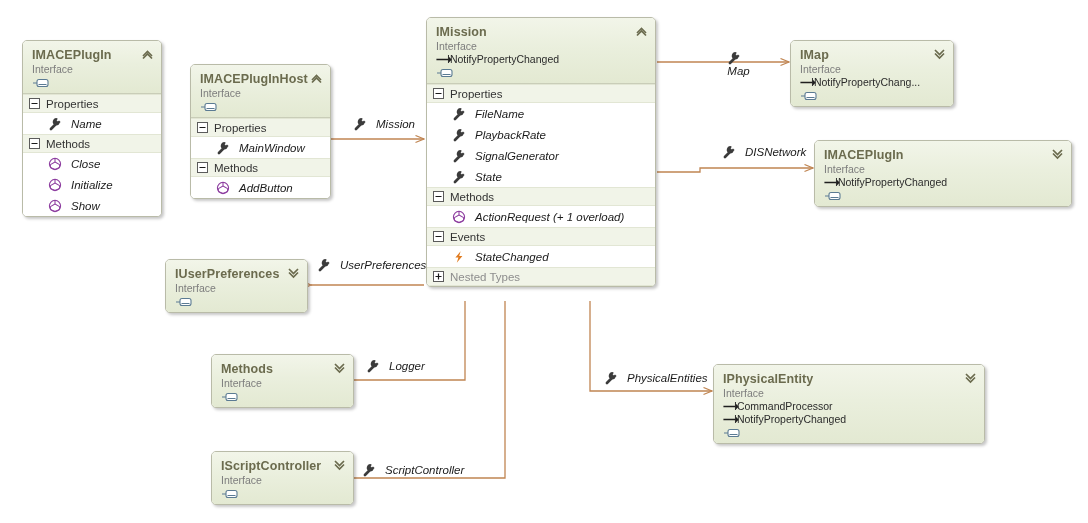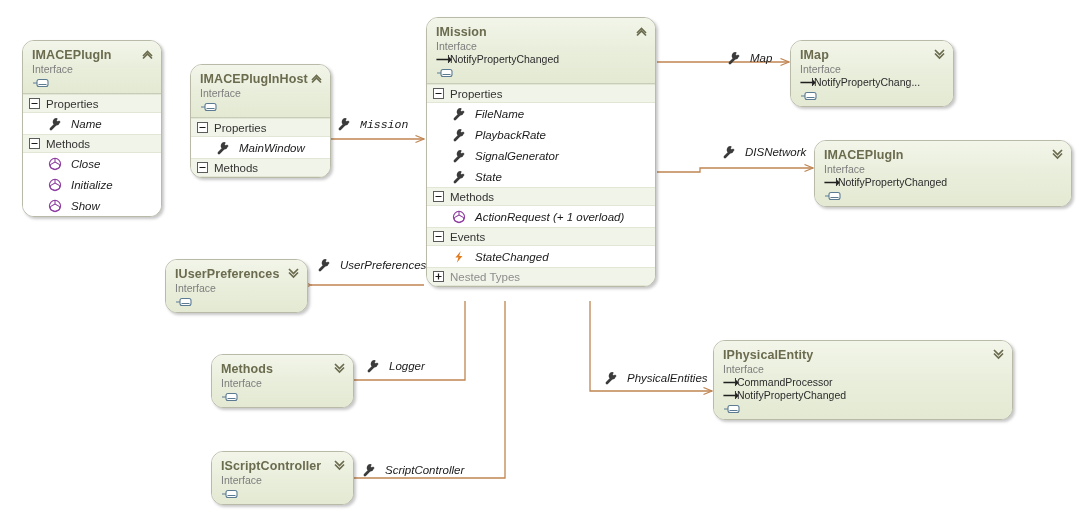--- a/index.html
+++ b/index.html
@@ -25,21 +25,21 @@
     left: 0; top: 0;
     width: 1088px; height: 523px;
     pointer-events: none;
   }
 
   
   .cls {
     position: absolute;
     box-sizing: border-box;
     border: 1px solid #b9bba8;
-    border-radius: 12px;
+    border-radius: 5px;
     background: #ffffff;
     box-shadow: 2px 2px 3px rgba(0,0,0,0.22);
     overflow: hidden;
   }
   .cls-head {
     position: relative;
     background: linear-gradient(to bottom, #f2f5e9 0%, #eaefdd 45%, #e3e9d2 100%);
     padding: 7px 9px 5px 9px;
     border-bottom: 1px solid #c9cdb8;
   }
@@ -281,20 +281,29 @@
       </span>
       <span class="mname">MainWindow</span>
     </div>
     <div class="compartment-hdr">
       <svg class="ctl" viewBox="0 0 11 11">
         <rect x="0.5" y="0.5" width="10" height="10" fill="#ffffff" stroke="#5b5b5b"></rect>
         <line x1="2.5" y1="5.5" x2="8.5" y2="5.5" stroke="#1a1a1a" stroke-width="1.2"></line>
       </svg>
       <span class="ctext">Methods</span>
     </div>
+    <div class="member">
+      <span class="micon">
+        <svg viewBox="0 0 14 14" width="14" height="14">
+            <circle cx="7" cy="7" r="5.6" fill="#ffffff" stroke="#8e3fa0" stroke-width="1.1"></circle>
+            <path d="M7,1.6 L7,5 M7,5 L2.4,7.6 M7,5 L11.6,7.6 M2.4,7.6 L2.4,10.5 M11.6,7.6 L11.6,10.5 M2.4,10.5 L7,12.4 L11.6,10.5" fill="none" stroke="#8e3fa0" stroke-width="1.05"></path>
+          </svg>
+      </span>
+      <span class="mname">AddButton</span>
+    </div>
   </div>
 
   <div class="cls" id="box-imission" style="left:426px; top:17px; width:230px;">
     <div class="cls-head">
       <div class="cls-title">IMission</div>
       <div class="cls-stereotype">Interface</div>
       <div class="cls-base">
         <span class="arrowglyph">⟶</span><span>INotifyPropertyChanged</span>
       </div>
       <svg class="lollipop" viewBox="0 0 22 10">
@@ -470,21 +479,21 @@
         <rect x="5" y="1.5" width="11" height="7" rx="2" fill="#ffffff" stroke="#5b7b93" stroke-width="1.1"></rect>
         <line x1="6.5" y1="6.5" x2="14.5" y2="6.5" stroke="#5b7b93" stroke-width="1"></line>
       </svg>
       <svg class="chev" viewBox="0 0 13 12">
         <path d="M2,2 L6.5,6.5 L11,2" fill="none" stroke="#6b6b4e" stroke-width="1.7"></path>
         <path d="M2,5.5 L6.5,10 L11,5.5" fill="none" stroke="#6b6b4e" stroke-width="1.7"></path>
       </svg>
     </div>
   </div>
 
-  <div class="cls collapsed" id="box-iphysicalentity" style="left:713px; top:340px; width:300px;">
+  <div class="cls collapsed" id="box-iphysicalentity" style="left:713px; top:364px; width:272px;">
     <div class="cls-head">
       <div class="cls-title">IPhysicalEntity</div>
       <div class="cls-stereotype">Interface</div>
       <div class="cls-base">
         <span class="arrowglyph">⟶</span><span>ICommandProcessor</span>
       </div>
       <div class="cls-base">
         <span class="arrowglyph">⟶</span><span>INotifyPropertyChanged</span>
       </div>
       <svg class="lollipop" viewBox="0 0 22 10">
@@ -492,30 +501,30 @@
         <rect x="5" y="1.5" width="11" height="7" rx="2" fill="#ffffff" stroke="#5b7b93" stroke-width="1.1"></rect>
         <line x1="6.5" y1="6.5" x2="14.5" y2="6.5" stroke="#5b7b93" stroke-width="1"></line>
       </svg>
       <svg class="chev" viewBox="0 0 13 12">
         <path d="M2,2 L6.5,6.5 L11,2" fill="none" stroke="#6b6b4e" stroke-width="1.7"></path>
         <path d="M2,5.5 L6.5,10 L11,5.5" fill="none" stroke="#6b6b4e" stroke-width="1.7"></path>
       </svg>
     </div>
   </div>
 
-  <div class="assoc" style="left:337px; top:117px;font-family:Liberation Mono, monospace;">
+  <div class="assoc" style="left:353px; top:117px;">
     <span class="aicon">
       <svg viewBox="0 0 14 14" width="14" height="14">
           <path d="M9.2,1.2 a3.6,3.6 0 1 0 2.6,4.6 L12.6,5 11,3.4 9.9,4.5 8.6,3.2 9.7,2.1 Z M7.4,5.6 L2.0,11.0 a1.3,1.3 0 0 0 1.9,1.9 L9.3,7.5 Z" fill="#3b3b3b"></path>
         </svg>
     </span>
     <span class="alabel">Mission</span>
   </div>
 
-  <div class="assoc" style="left:727px; top:51px;">
+  <div class="assoc" style="left:727px; top:51px;flex-direction:column;">
     <span class="aicon">
       <svg viewBox="0 0 14 14" width="14" height="14">
           <path d="M9.2,1.2 a3.6,3.6 0 1 0 2.6,4.6 L12.6,5 11,3.4 9.9,4.5 8.6,3.2 9.7,2.1 Z M7.4,5.6 L2.0,11.0 a1.3,1.3 0 0 0 1.9,1.9 L9.3,7.5 Z" fill="#3b3b3b"></path>
         </svg>
     </span>
     <span class="alabel">Map</span>
   </div>
 
   <div class="assoc" style="left:722px; top:145px;">
     <span class="aicon">

